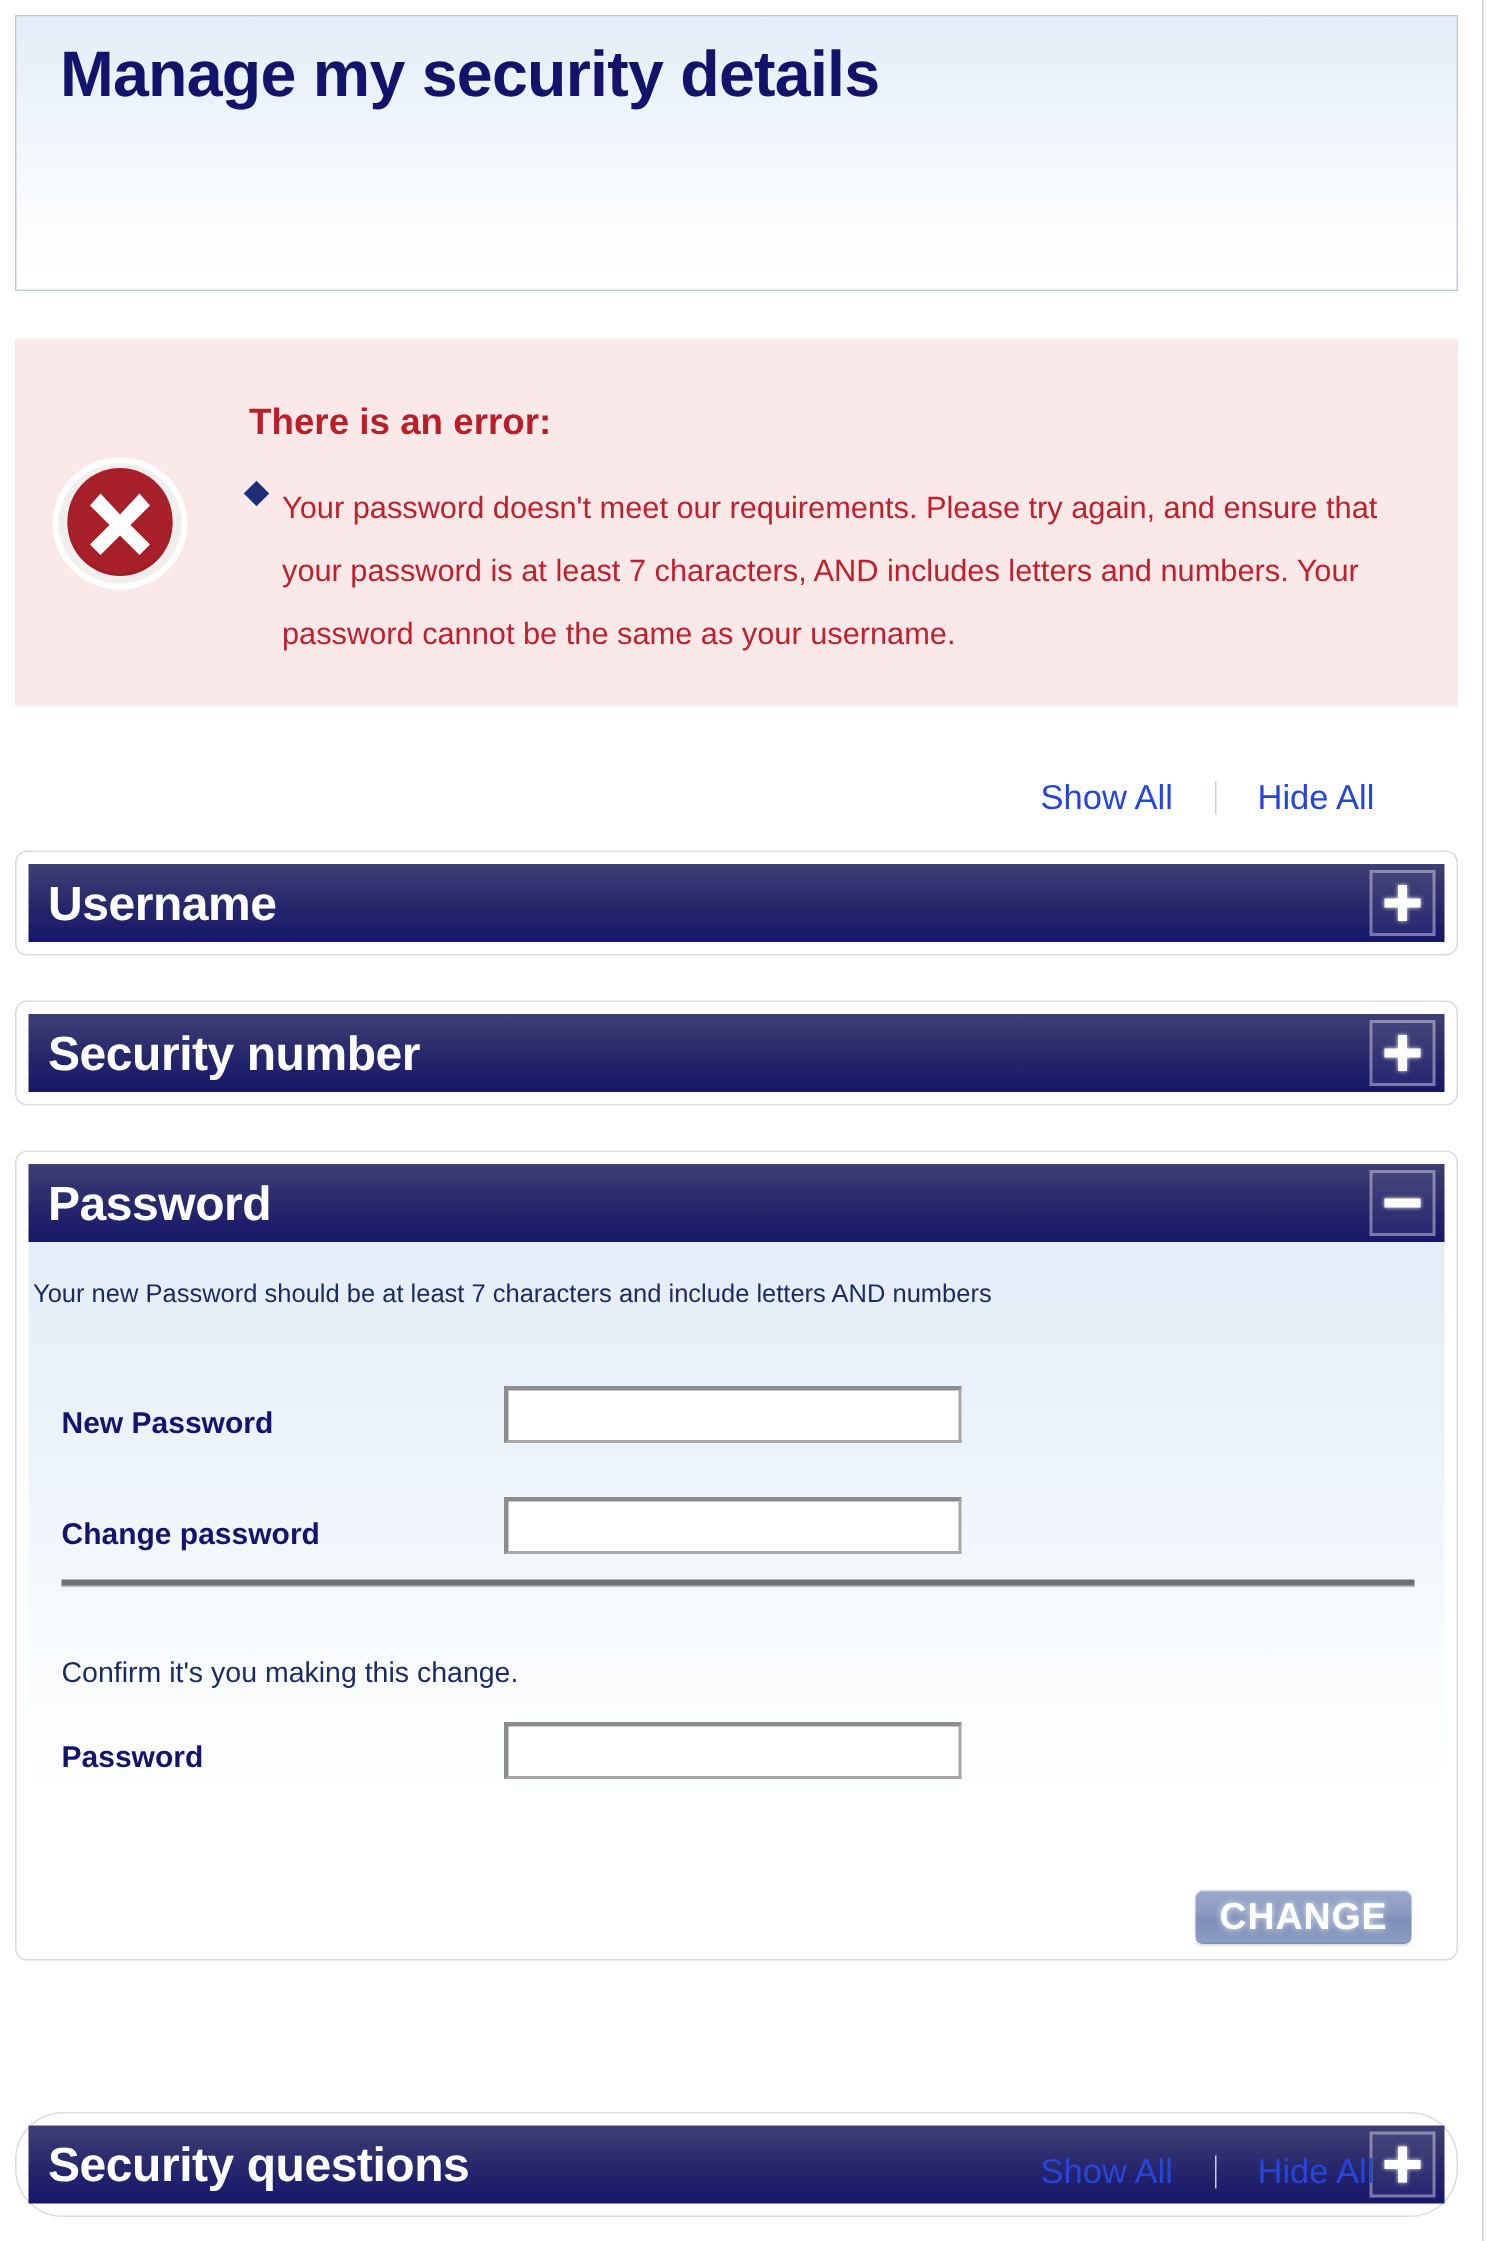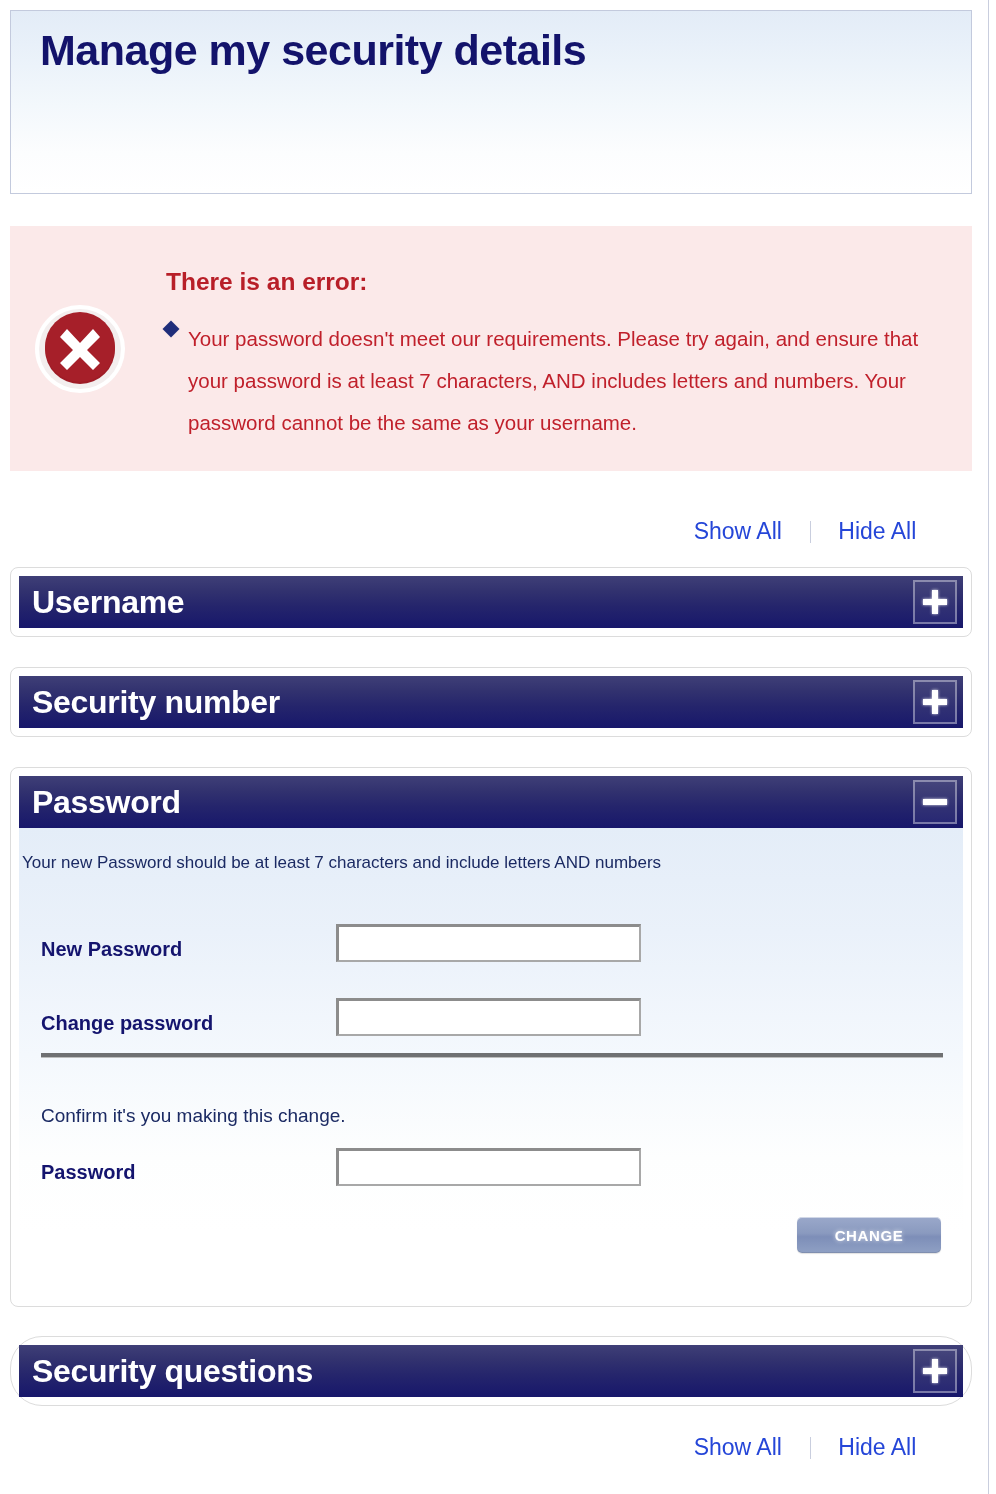--- a/index.html
+++ b/index.html
@@ -216,26 +216,27 @@
   .change-btn {
     position: absolute;
     width: 144px; height: 36px;
     border: none;
     border-radius: 5px;
     background: linear-gradient(to bottom, #9aa8ca 0%, #8a9abf 45%, #7d8eb8 55%, #8fa0c4 100%);
     box-shadow: inset 0 1px 0 rgba(255,255,255,0.55),
                 inset 0 -1px 0 rgba(0,0,0,0.10),
                 0 1px 1px rgba(0,0,0,0.12);
     color: #ffffff;
-    font-size: 15px;
+    font-size: 25px;
     font-weight: bold;
     letter-spacing: 0.6px;
     font-family: "Liberation Sans", sans-serif;
     cursor: pointer;
     text-shadow: 0 0 4px rgba(255,255,255,0.75);
+    margin-top: 43px;
   }
 </style>
 </head>
 <body>
 
 <div class="page">
 
   <div class="outer-rail"></div>
 
   <div class="header-panel">
@@ -311,21 +312,21 @@
 
       <div class="field-row">
         <span class="field-label" style="left:22px; top:333px;">Password</span>
         <input class="field-input" type="password" style="left: 317px; top: 320px;" value="">
       </div>
 
       <button class="change-btn" style="left:778px; top:389px;">CHANGE</button>
     </div>
   </div>
 
-  <div class="acc" style="top:1336px;border-radius:32px;">
+  <div class="acc" style="top:1408px;border-radius:32px;">
     <div class="acc-head">
       <span class="acc-title">Security questions</span>
       <span class="acc-toggle">
         <span class="glyph-h"></span>
           <span class="glyph-v"></span>
       </span>
     </div>
   </div>
 
   <div class="toggle-links bottom">

